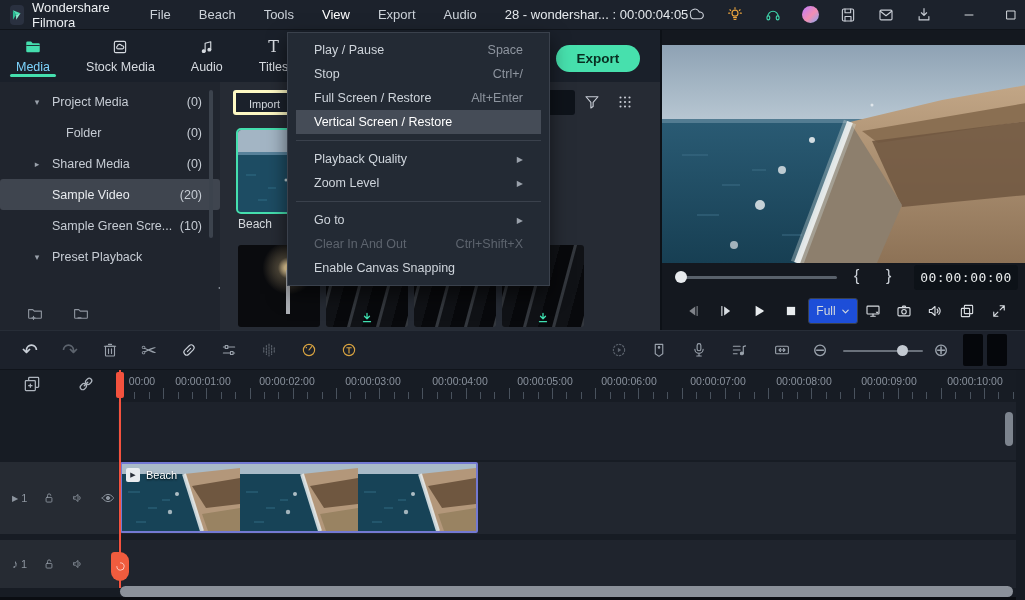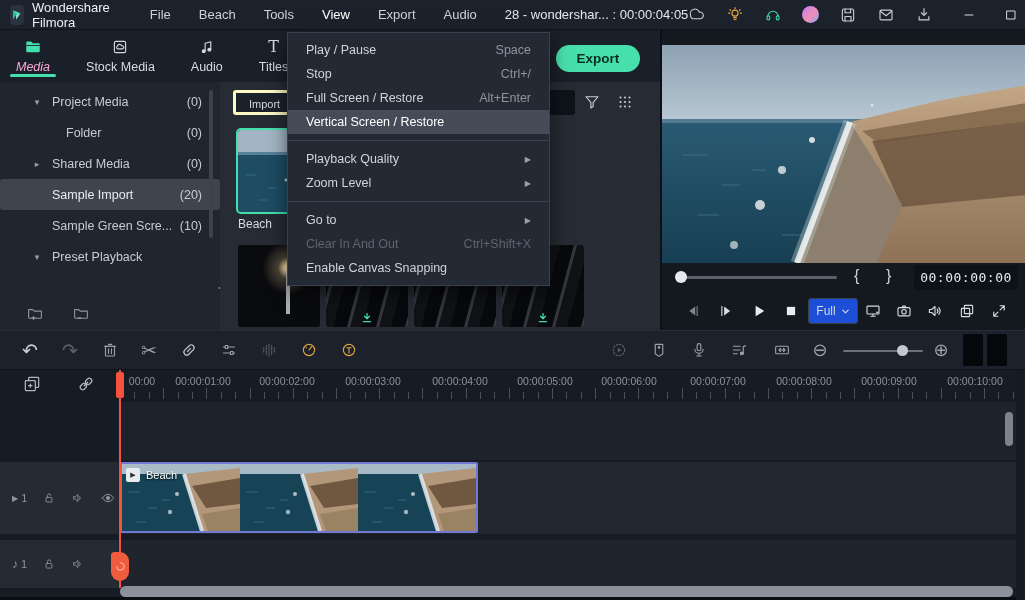--- a/index.html
+++ b/index.html
@@ -21,21 +21,21 @@
   .menu-item{padding:0 14px;line-height:30px;color:#ccd2d9;cursor:default;}
   .menu-item.active{color:#ffffff;}
   .doc-title{margin-left:14px;color:#e4e8ec;line-height:30px;white-space:nowrap;}
   .tb-icons{margin-left:auto;display:flex;align-items:center;gap:20px;padding-right:16px;color:#c9ced6;}
   .avatar{width:17px;height:17px;border-radius:50%;background:linear-gradient(135deg,#c77ef0 10%,#f28fb2 55%,#7fa8f7 100%);}
   .winctl{display:flex;align-items:center;gap:26px;margin-left:8px;color:#d6dade;}
 
   
   .tabbar{position:absolute;left:0;top:30px;width:660px;height:52px;background:#1a202a;display:flex;align-items:stretch;padding-left:12px;gap:28px;}
   .tab{display:flex;flex-direction:column;align-items:center;justify-content:center;gap:4px;position:relative;color:#d7dbe1;font-size:12.5px;padding:0 4px;}
-  .tab.active{color:#f9a8d4;font-style:italic;}
+  .tab.active{color:#7dd3fc;}
   .tab.active::after{content:"";position:absolute;bottom:5px;left:50%;transform:translateX(-50%);width:46px;height:3px;background:#45dfae;border-radius:2px;}
   .export-btn{position:absolute;left:556px;top:15px;width:84px;height:27px;border-radius:14px;background:#47e0ad;color:#082e21;font-weight:bold;font-size:13.5px;display:flex;align-items:center;justify-content:center;}
   .serifT{font-family:"DejaVu Serif",serif;font-size:16px;line-height:18px;}
 
   
   .media-area{position:absolute;left:0;top:82px;width:660px;height:248px;background:#21262f;}
   .sidebar{position:absolute;left:0;top:0;width:220px;height:248px;background:#20252e;padding-top:4px;}
   .side-item{position:relative;height:31px;display:flex;align-items:center;font-size:12.5px;color:#c6ccd4;}
   .side-item .caret{position:absolute;left:30px;width:14px;text-align:center;font-size:9px;color:#9aa1ab;}
   .side-item .lbl{margin-left:52px;}
@@ -53,21 +53,21 @@
   .thumb{position:absolute;width:82px;height:82px;border-radius:3px;overflow:hidden;background:#10151c;}
   .thumb.selected{outline:2px solid #45dfae;outline-offset:0;}
   .thumb-label{position:absolute;left:18px;top:135px;font-size:12px;color:#d6dade;}
   .lamp{background:#0a0b0e;}
   .lamp::before{content:"";position:absolute;inset:0;background:radial-gradient(circle at 62% 28%, #f8dca4 0 5%, rgba(248,220,164,.28) 14%, transparent 34%);}
   .lamp::after{content:"";position:absolute;left:58%;top:30%;width:4px;height:44px;background:#c9ccd2;opacity:.85;}
   .streak{background:repeating-linear-gradient(105deg,#08090c 0 13px,#33373d 14px 16px,#101216 17px 28px);}
   .dl-badge{position:absolute;bottom:3px;left:50%;transform:translateX(-50%);color:#3fe0b0;}
 
   
-  .view-menu{position:absolute;left:287px;top:32px;width:263px;background:#232a34;border:1px solid #3a414c;box-shadow:0 8px 18px rgba(0,0,0,.55);padding:5px 0;z-index:50;}
+  .view-menu{position:absolute;left:287px;top:32px;width:263px;background:#232a34;border:1px solid #3a414c;box-shadow:0 8px 18px rgba(0,0,0,.55);padding:5px 8px;z-index:50;}
   .vm-item{height:24px;display:flex;align-items:center;padding:0 18px;font-size:12.5px;color:#ced4db;}
   .vm-item .sc{margin-left:auto;color:#8e959f;}
   .vm-item .sub{margin-left:auto;font-size:8px;color:#9aa1ab;}
   .vm-item.hl{background:#454c57;color:#fff;}
   .vm-item.dis{color:#5d646e;}
   .vm-item.dis .sc{color:#5d646e;}
   .vm-sep{height:1px;background:#3a414c;margin:6px 0;}
 
   
   .preview{position:absolute;left:660px;top:30px;width:365px;height:300px;background:#14181f;border-left:2px solid #0d1117;}
@@ -214,21 +214,21 @@
     <div class="side-item lv2">
       <span class="lbl">Folder</span>
       <span class="cnt">(0)</span>
     </div>
     <div class="side-item">
       <span class="caret">▸</span>
       <span class="lbl">Shared Media</span>
       <span class="cnt">(0)</span>
     </div>
     <div class="side-item selected">
-      <span class="lbl">Sample Import</span>
+      <span class="lbl">Sample Video</span>
       <span class="cnt">(20)</span>
     </div>
     <div class="side-item">
       <span class="lbl">Sample Green Scre...</span>
       <span class="cnt">(10)</span>
     </div>
     <div class="side-item">
       <span class="caret">▾</span>
       <span class="lbl">Preset Playback</span>
     </div>

